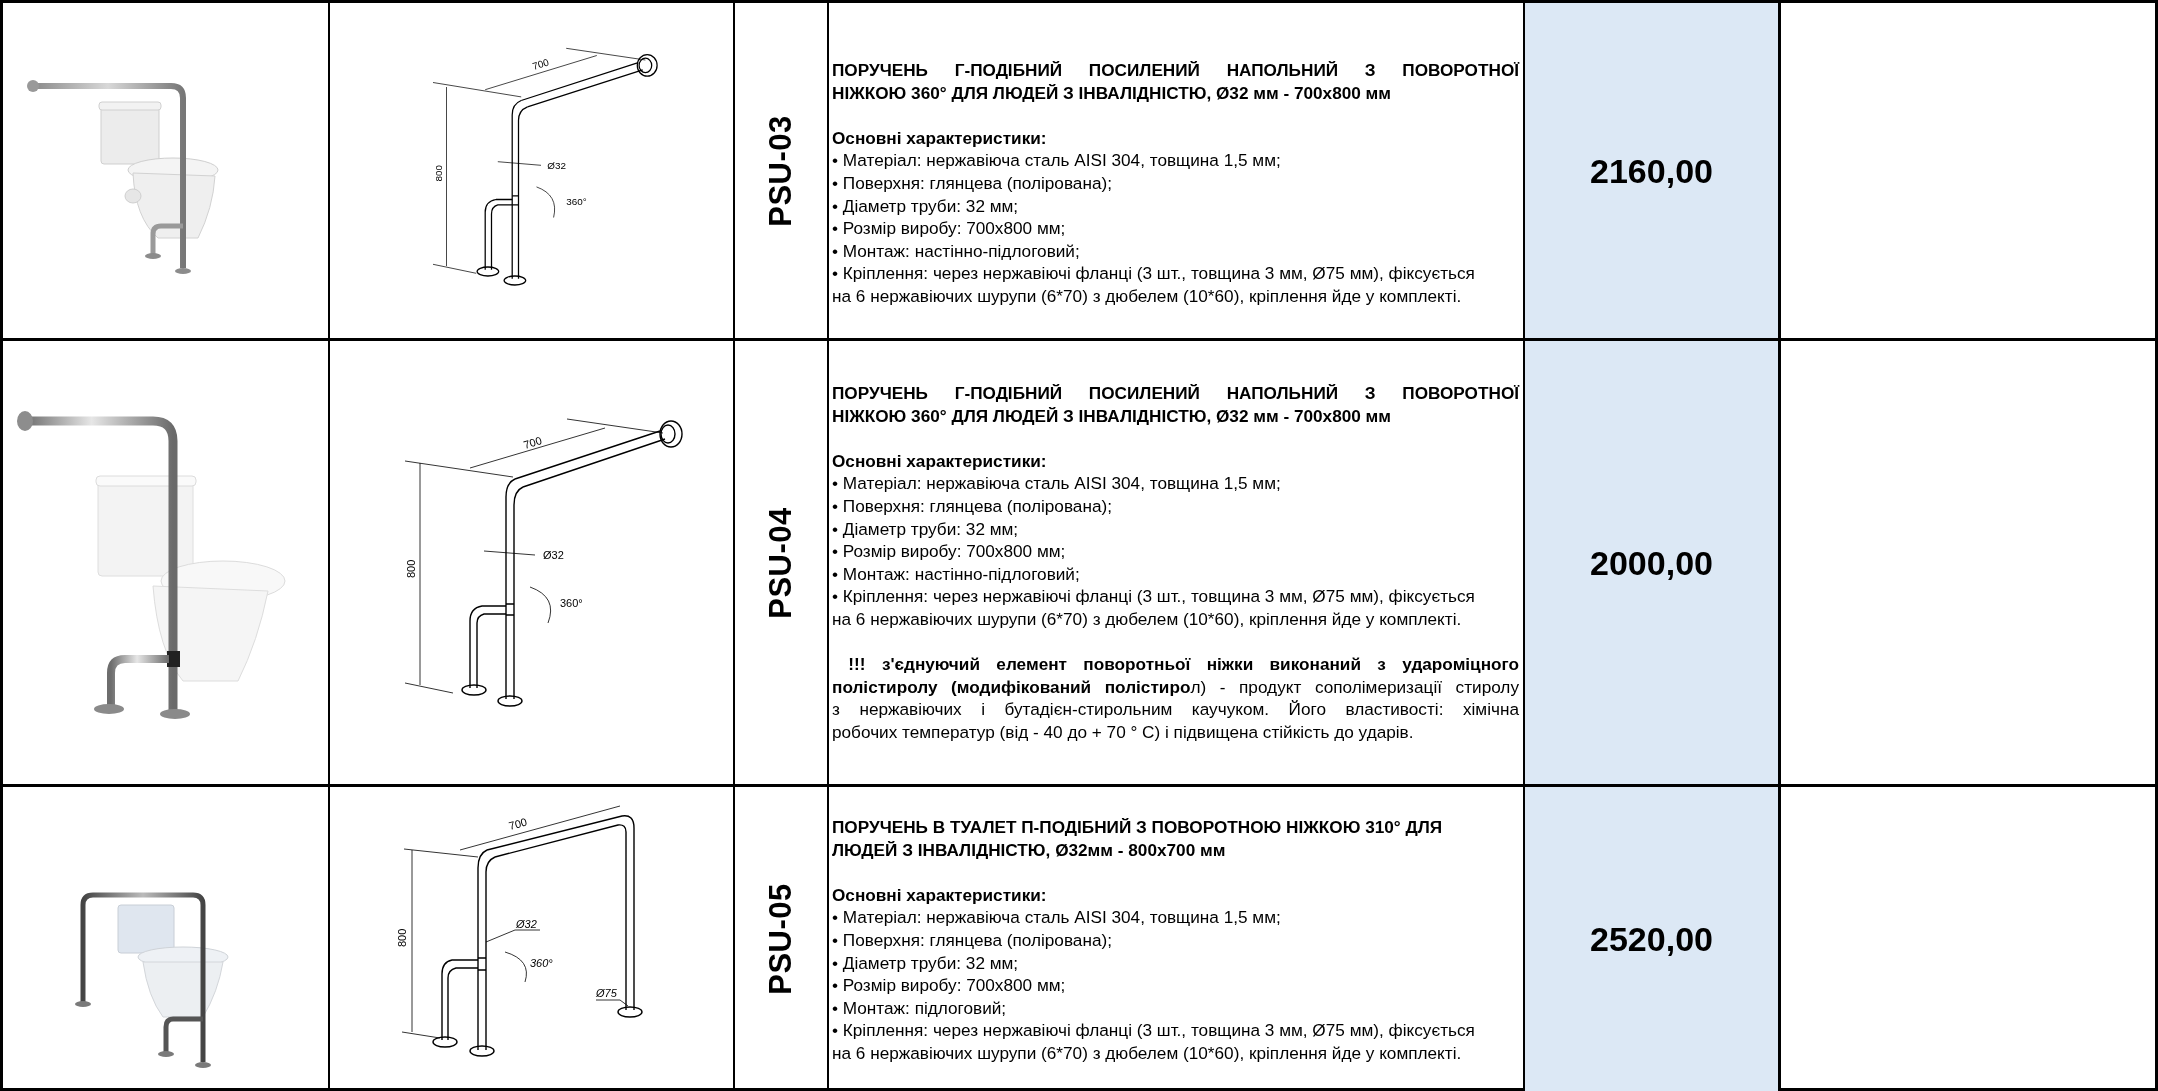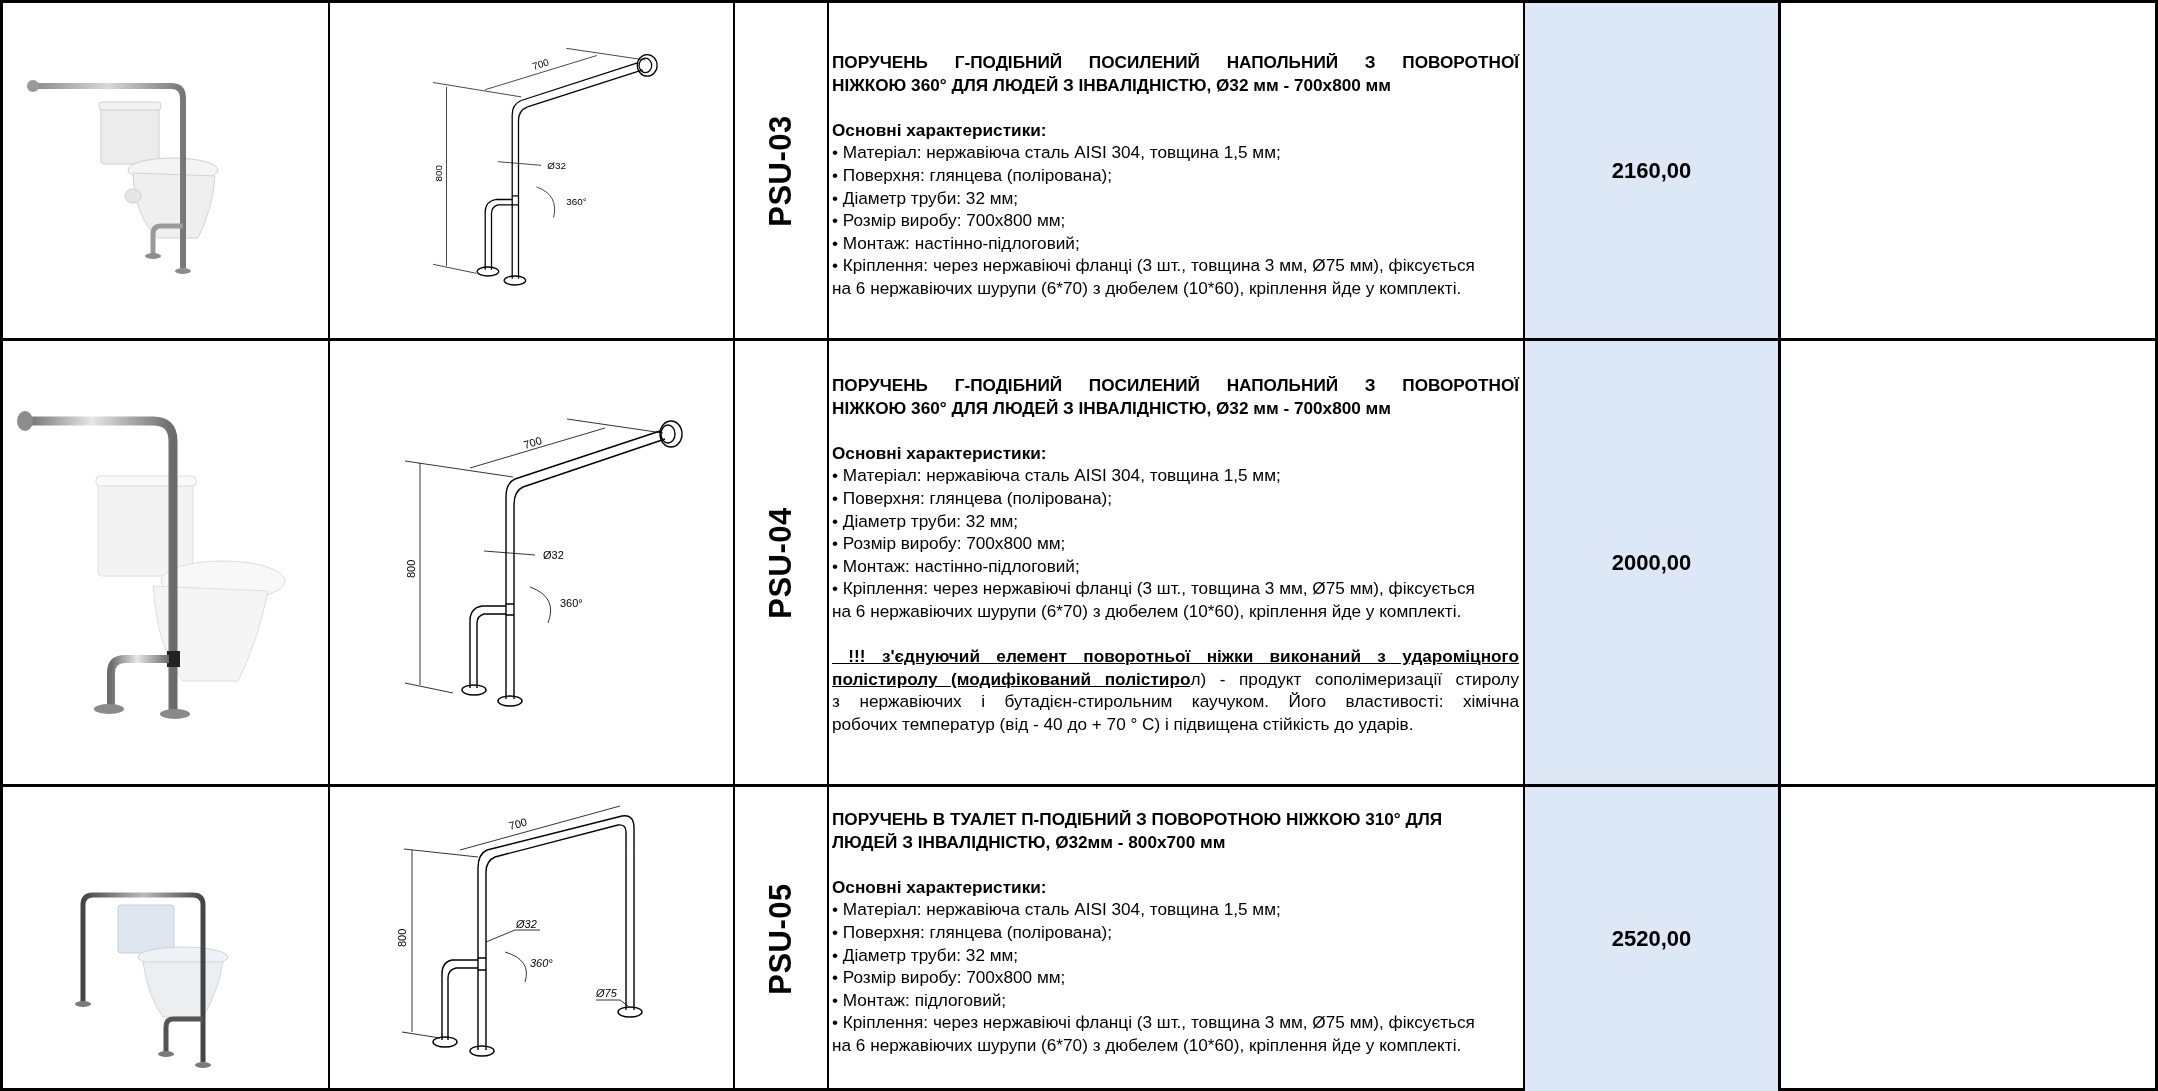--- a/index.html
+++ b/index.html
@@ -9,40 +9,40 @@
     .sheet {
       position: absolute; left: 0; top: 0; width: 2158px; height: 1091px;
       border: 3px solid #000;
     }
     .row { position: absolute; left: 0; width: 2152px; border-bottom: 3px solid #000; }
     .row.last { border-bottom: none; }
     .cell { position: absolute; top: 0; bottom: 0; border-right: 2px solid #000; overflow: hidden; }
     .c-photo   { left: 0;    width: 327px; }
     .c-drawing { left: 327px; width: 405px; }
     .c-code    { left: 732px; width: 94px; }
-    .c-desc    { left: 826px; width: 696px; padding: 4px 4px 0 3px; }
+    .c-desc    { left: 826px; width: 696px; padding: 12px 4px 0 3px; }
     .c-price   { left: 1522px; width: 256px; background: #dce8f5; border-right: 3px solid #000; }
     .c-extra   { left: 1778px; width: 374px; border-right: none; }
 
     .code-label {
       position: absolute; left: 50%; top: 50%;
       transform: translate(-50%, -50%) rotate(-90deg);
       font-weight: bold; font-size: 31px; letter-spacing: 0.5px; white-space: nowrap;
     }
     .price-label {
       position: absolute; left: 0; right: 0; top: 50%; transform: translateY(-50%);
-      text-align: center; font-weight: bold; font-size: 22px;
+      text-align: center; font-weight: bold; font-size: 34px;
     }
     .desc { font-size: 17.2px; line-height: 22.6px; }
     .desc .title { font-weight: bold; text-align: justify; text-align-last: left; }
     .desc .spacer { height: 22.6px; }
     .desc .subhead { font-weight: bold; }
     .desc .bullet { white-space: nowrap; }
     .desc .note { text-align: justify; }
-    .desc .note b { font-weight: bold; text-decoration: underline; }
+    .desc .note b { font-weight: bold; }
     .justline { display: block; text-align: justify; text-align-last: justify; }
 
     svg { display: block; }
     .photo-svg { position: absolute; }
     .draw-svg { position: absolute; }
     .dim-text { font-family: "Liberation Sans", sans-serif; font-size: 11px; fill: #000; }
   </style>
 </head>
 <body>
 

